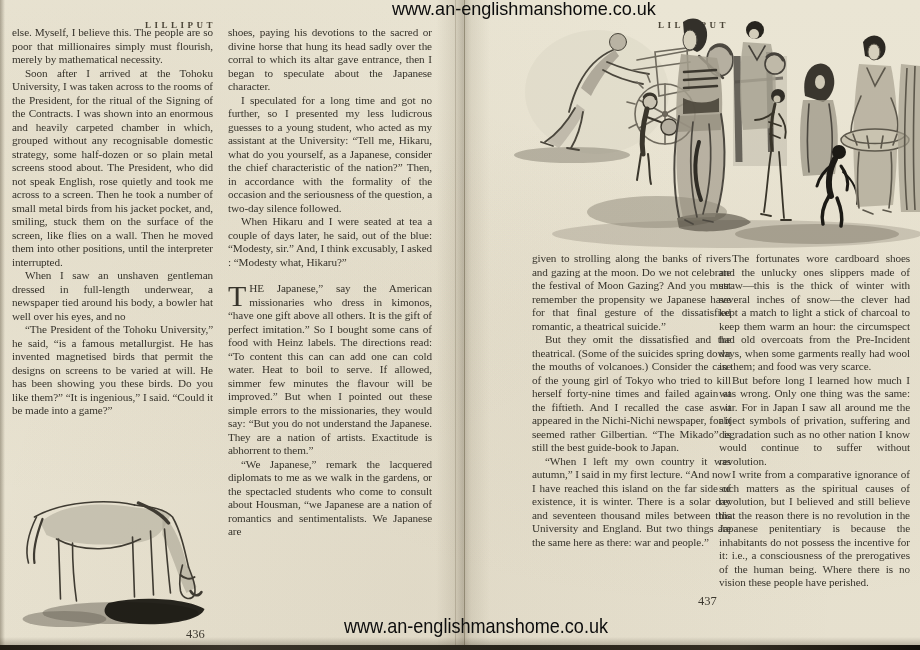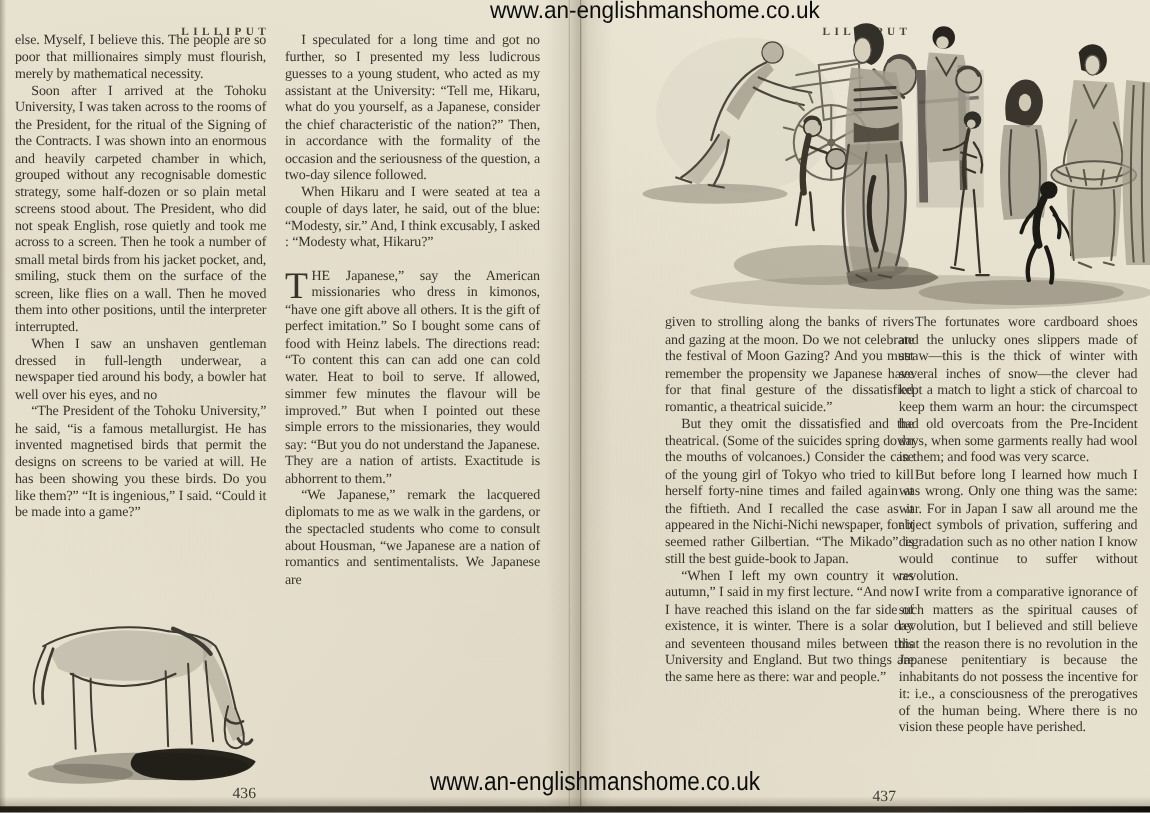--- a/index.html
+++ b/index.html
@@ -41,21 +41,21 @@
   #l-col2{left:228px;top:26px;width:204px;}
   #r-col1{left:508px;top:252px;width:199px;margin-left:24px;}
   #r-col2{left:719px;top:252px;width:191px;}
   .para{margin:0;}
   .para.indent{text-indent:13px;}
   .para.dropcap{margin-top:13px;}
   .dcap{float:left;font-size:30px;line-height:25px;padding:1px 3px 0 0;color:#36332b;}
 
   .pageno{position:absolute;font-size:12.5px;color:#3b372e;text-align:right;}
   .pn-left{left:186px;top:627px;}
-  .pn-right{left:698px;top:594px;margin-top:36px;}
+  .pn-right{left:698px;top:594px;}
 
   .illus{position:absolute;}
   #horse{left:10px;top:483px;width:230px;height:150px;}
   #street{left:487px;top:12px;width:433px;height:246px;}
 </style>
 </head>
 <body>
 
 <div class="scan">
 
@@ -72,20 +72,21 @@
   <div class="watermark wm-top">www.an-englishmanshome.co.uk</div>
   <div class="watermark wm-bottom">www.an-englishmanshome.co.uk</div>
 
   <div id="l-col1" class="col">
       <p class="para ">else.  Myself, I believe this.  The people are so poor that millionaires simply must flourish, merely by mathematical necessity.</p>
       <p class="para indent">Soon after I arrived at the Tohoku University, I was taken across to the rooms of the President, for the ritual of the Signing of the Contracts.  I was shown into an enormous and heavily carpeted chamber in which, grouped without any recognisable domestic strategy, some half-dozen or so plain metal screens stood about.  The President, who did not speak English, rose quietly and took me across to a screen.  Then he took a number of small metal birds from his jacket pocket, and, smiling, stuck them on the surface of the screen, like flies on a wall.  Then he moved them into other positions, until the interpreter interrupted.</p>
       <p class="para indent">When I saw an unshaven gentleman dressed in full-length underwear, a newspaper tied around his body, a bowler hat well over his eyes, and no</p>
       <p class="para indent">“The President of the Tohoku University,” he said, “is a famous metallurgist.  He has invented magnetised birds that permit the designs on screens to be varied at will.  He has been showing you these birds.  Do you like them?”  “It is ingenious,” I said.  “Could it be made into a game?”</p>
     </div>
   <div id="l-col2" class="col">
+      <p class="para ">shoes, paying his devotions to the sacred or divine horse that hung its head sadly over the corral to which its altar gave entrance, then I began to speculate about the Japanese character.</p>
       <p class="para indent">I speculated for a long time and got no further, so I presented my less ludicrous guesses to a young student, who acted as my assistant at the University: “Tell me, Hikaru, what do you yourself, as a Japanese, consider the chief characteristic of the nation?”  Then, in accordance with the formality of the occasion and the seriousness of the question, a two-day silence followed.</p>
       <p class="para indent">When Hikaru and I were seated at tea a couple of days later, he said, out of the blue: “Modesty, sir.”  And, I think excusably, I asked : “Modesty what, Hikaru?”</p>
       <p class="para dropcap"><span class="dcap">T</span>HE Japanese,” say the American missionaries who dress in kimonos, “have one gift above all others.  It is the gift of perfect imitation.”  So I bought some cans of food with Heinz labels.  The directions read: “To content this can can add one can cold water.  Heat to boil to serve.  If allowed, simmer few minutes the flavour will be improved.”  But when I pointed out these simple errors to the missionaries, they would say: “But you do not understand the Japanese.  They are a nation of artists.  Exactitude is abhorrent to them.”</p>
       <p class="para indent">“We Japanese,” remark the lacquered diplomats to me as we walk in the gardens, or the spectacled students who come to consult about Housman, “we Japanese are a nation of romantics and sentimentalists.  We Japanese are</p>
     </div>
 
   <div id="r-col1" class="col">
       <p class="para ">given to strolling along the banks of rivers and gazing at the moon.  Do we not celebrate the festival of Moon Gazing?  And you must remember the propensity we Japanese have for that final gesture of the dissatisfied romantic, a theatrical suicide.”</p>
       <p class="para indent">But they omit the dissatisfied and the theatrical.  (Some of the suicides spring down the mouths of volcanoes.) Consider the case of the young girl of Tokyo who tried to kill herself forty-nine times and failed again at the fiftieth.  And I recalled the case as it appeared in the Nichi-Nichi newspaper, for it seemed rather Gilbertian. “The Mikado” is still the best guide-book to Japan.</p>
       <p class="para indent">“When I left my own country it was autumn,” I said in my first lecture. “And now I have reached this island on the far side of existence, it is winter.  There is a solar day and seventeen thousand miles between this University and England.  But two things are the same here as there: war and people.”</p>

